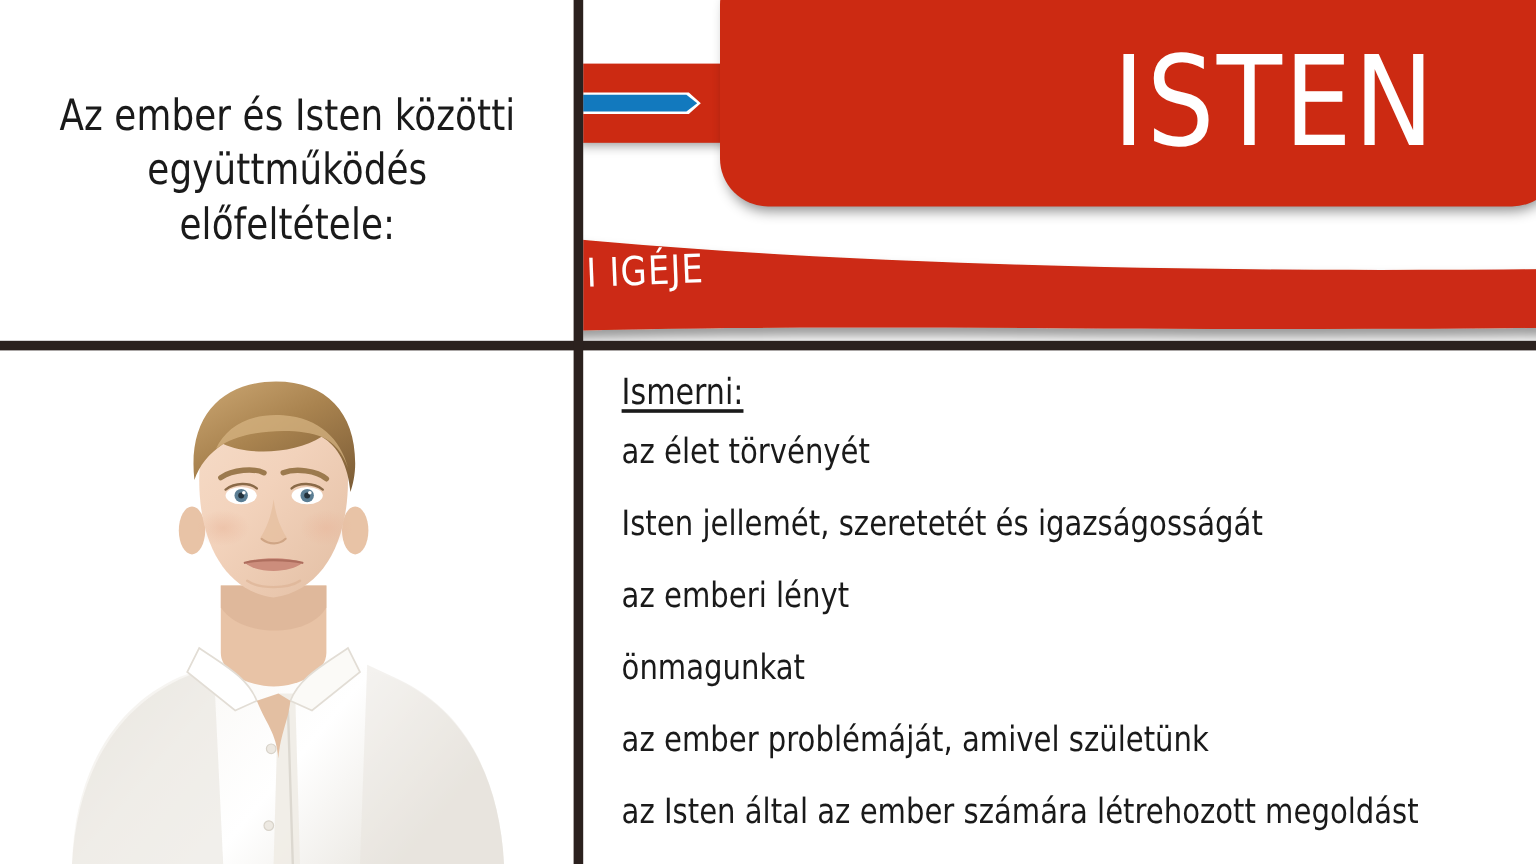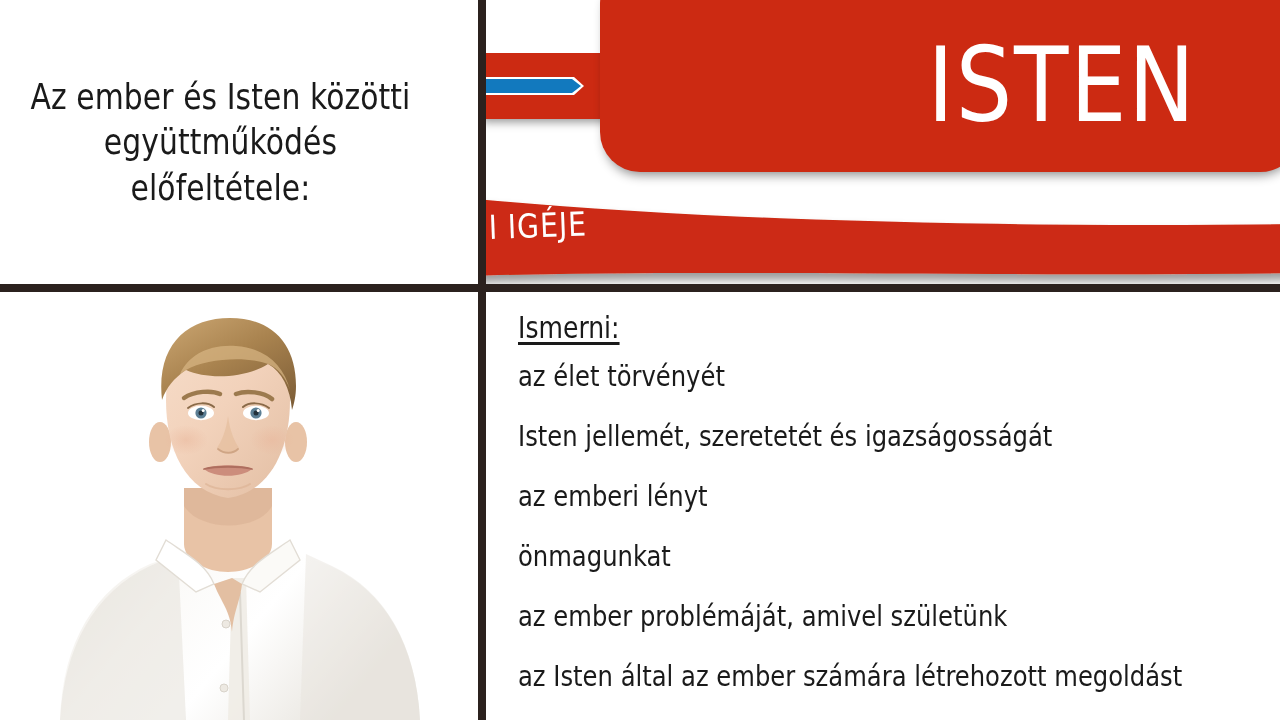--- a/index.html
+++ b/index.html
@@ -44,21 +44,21 @@
 
   
   .quad-title {
     position: absolute;
     left: 0;
     top: 0;
     width: 478px;
     height: 284px;
     display: flex;
     align-items: center;
-    justify-content: flex-start;
+    justify-content: center;
     box-sizing: border-box;
     padding: 0 14px;
   }
   .title-text {
     font-family: "DejaVu Sans Condensed", "Liberation Sans Narrow", "Liberation Sans", sans-serif;
     font-size: 36px;
     line-height: 1.26;
     color: #1A1A1A;
     text-align: center;
     font-weight: 400;

